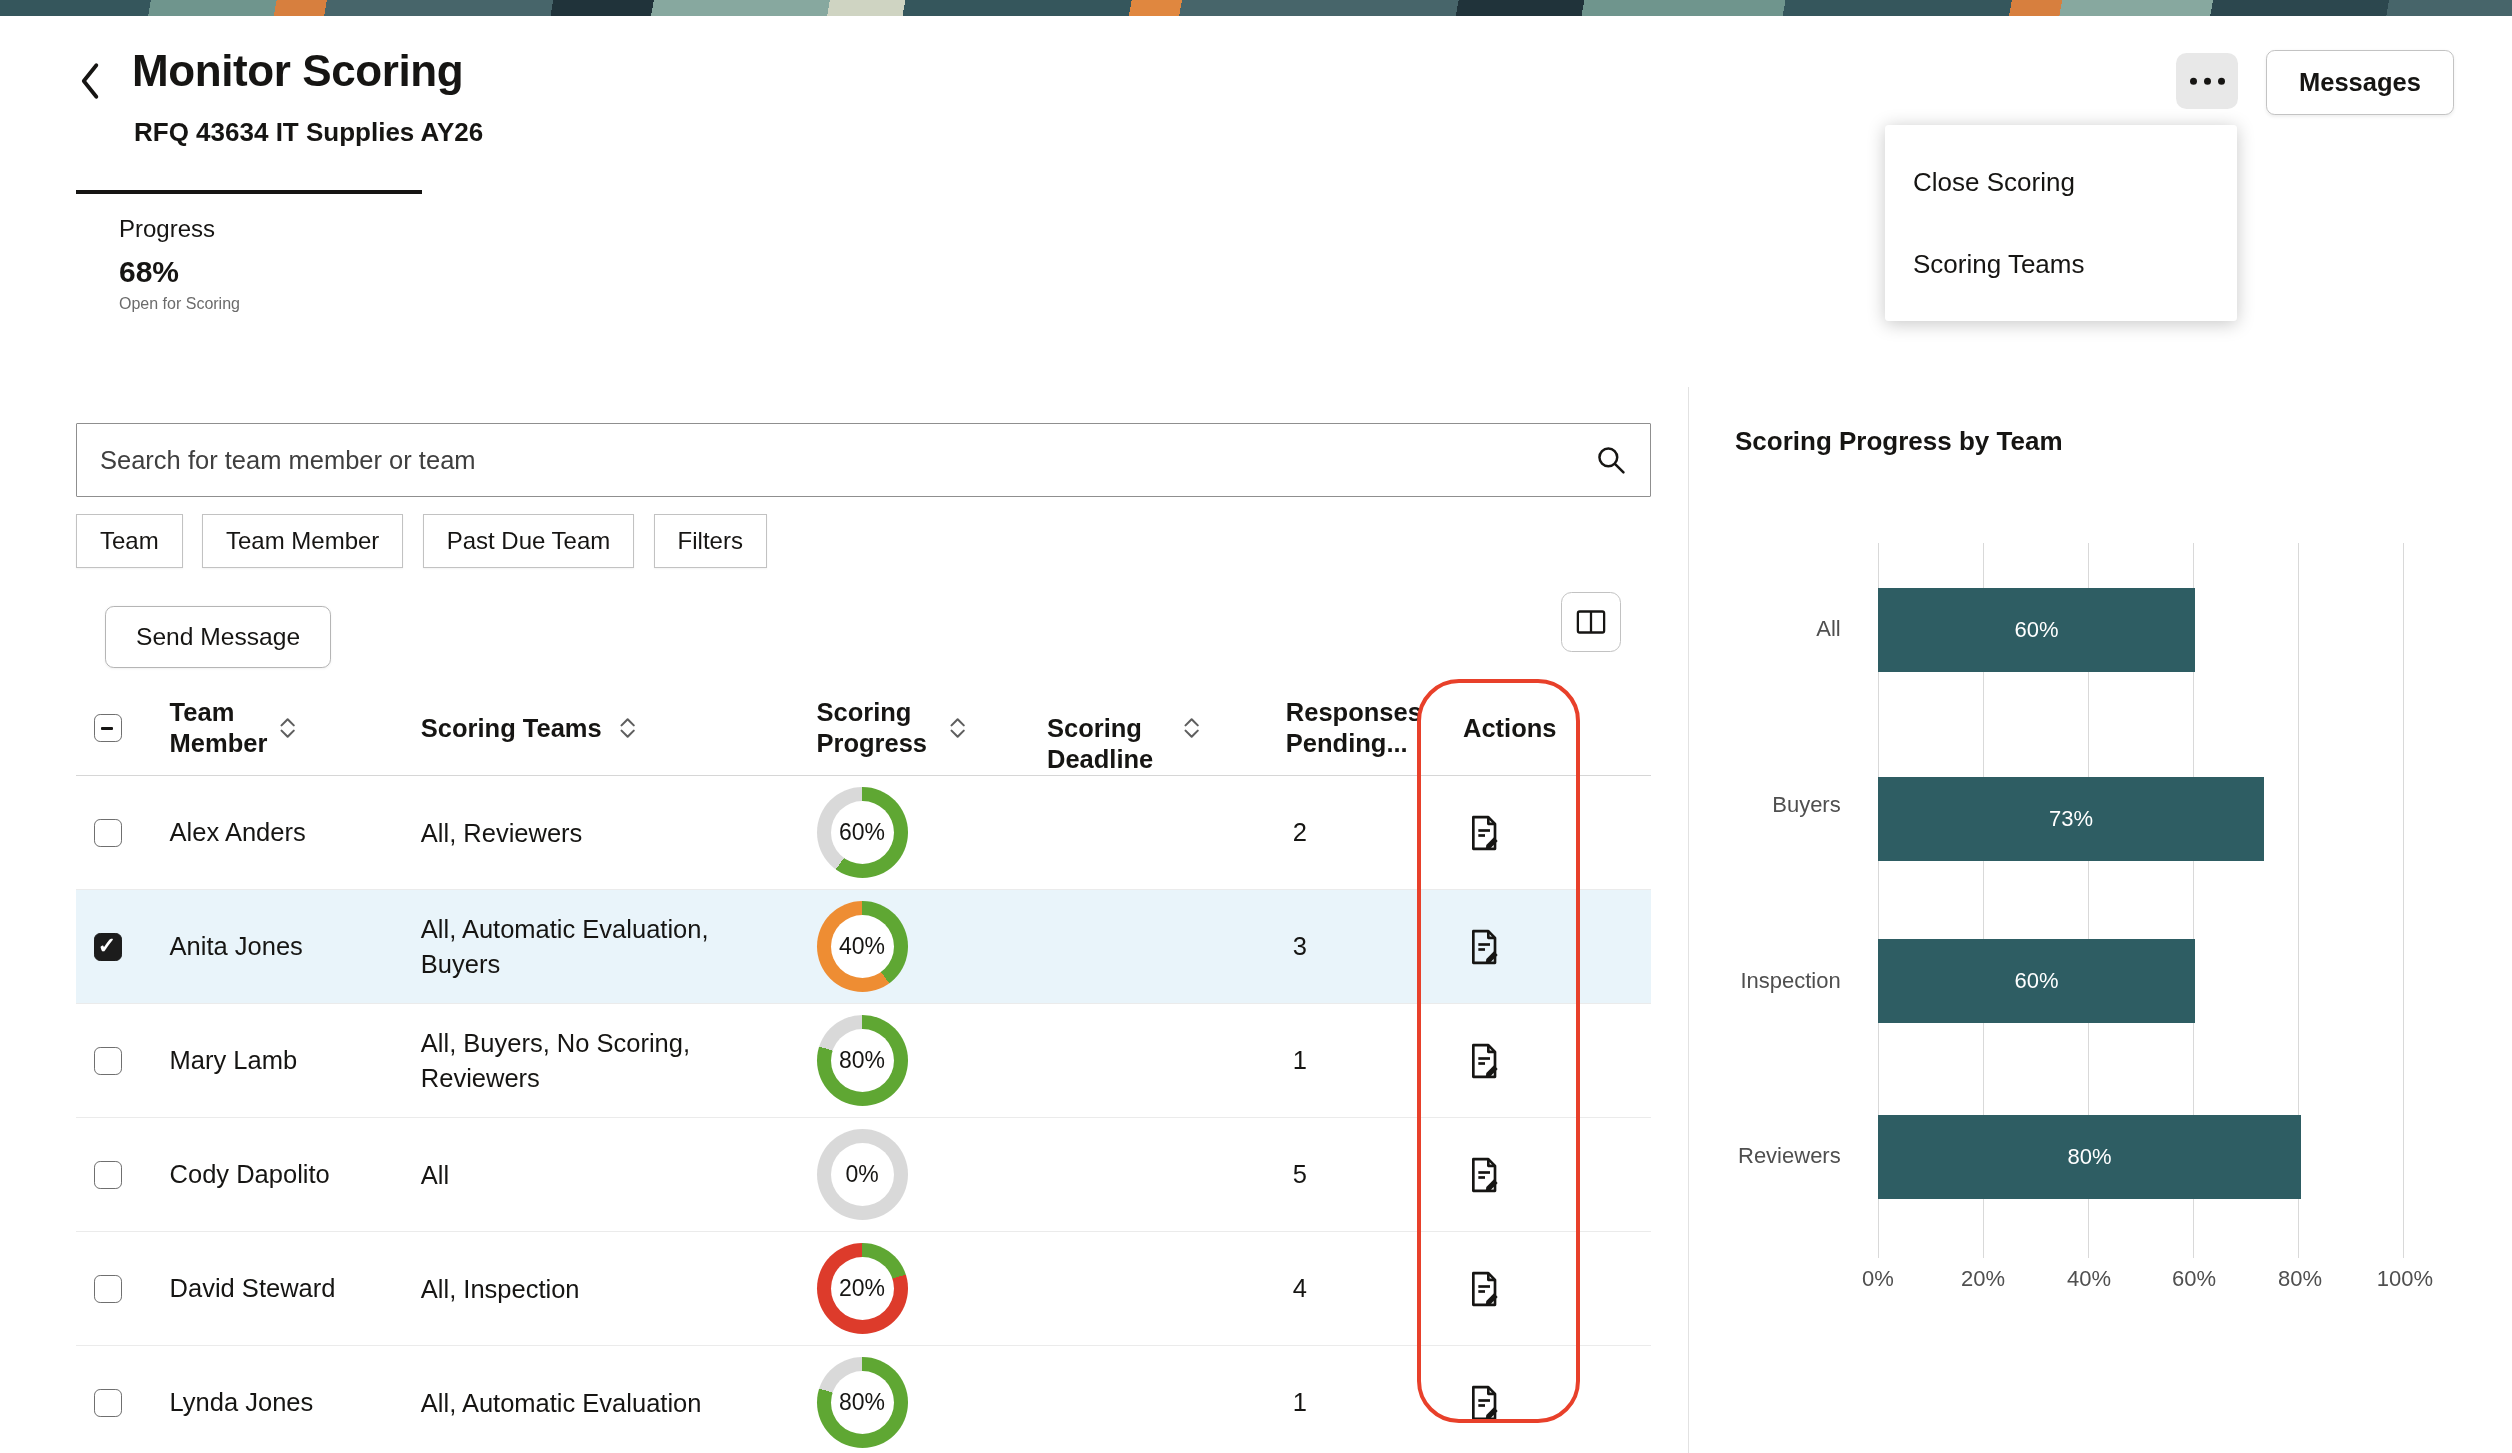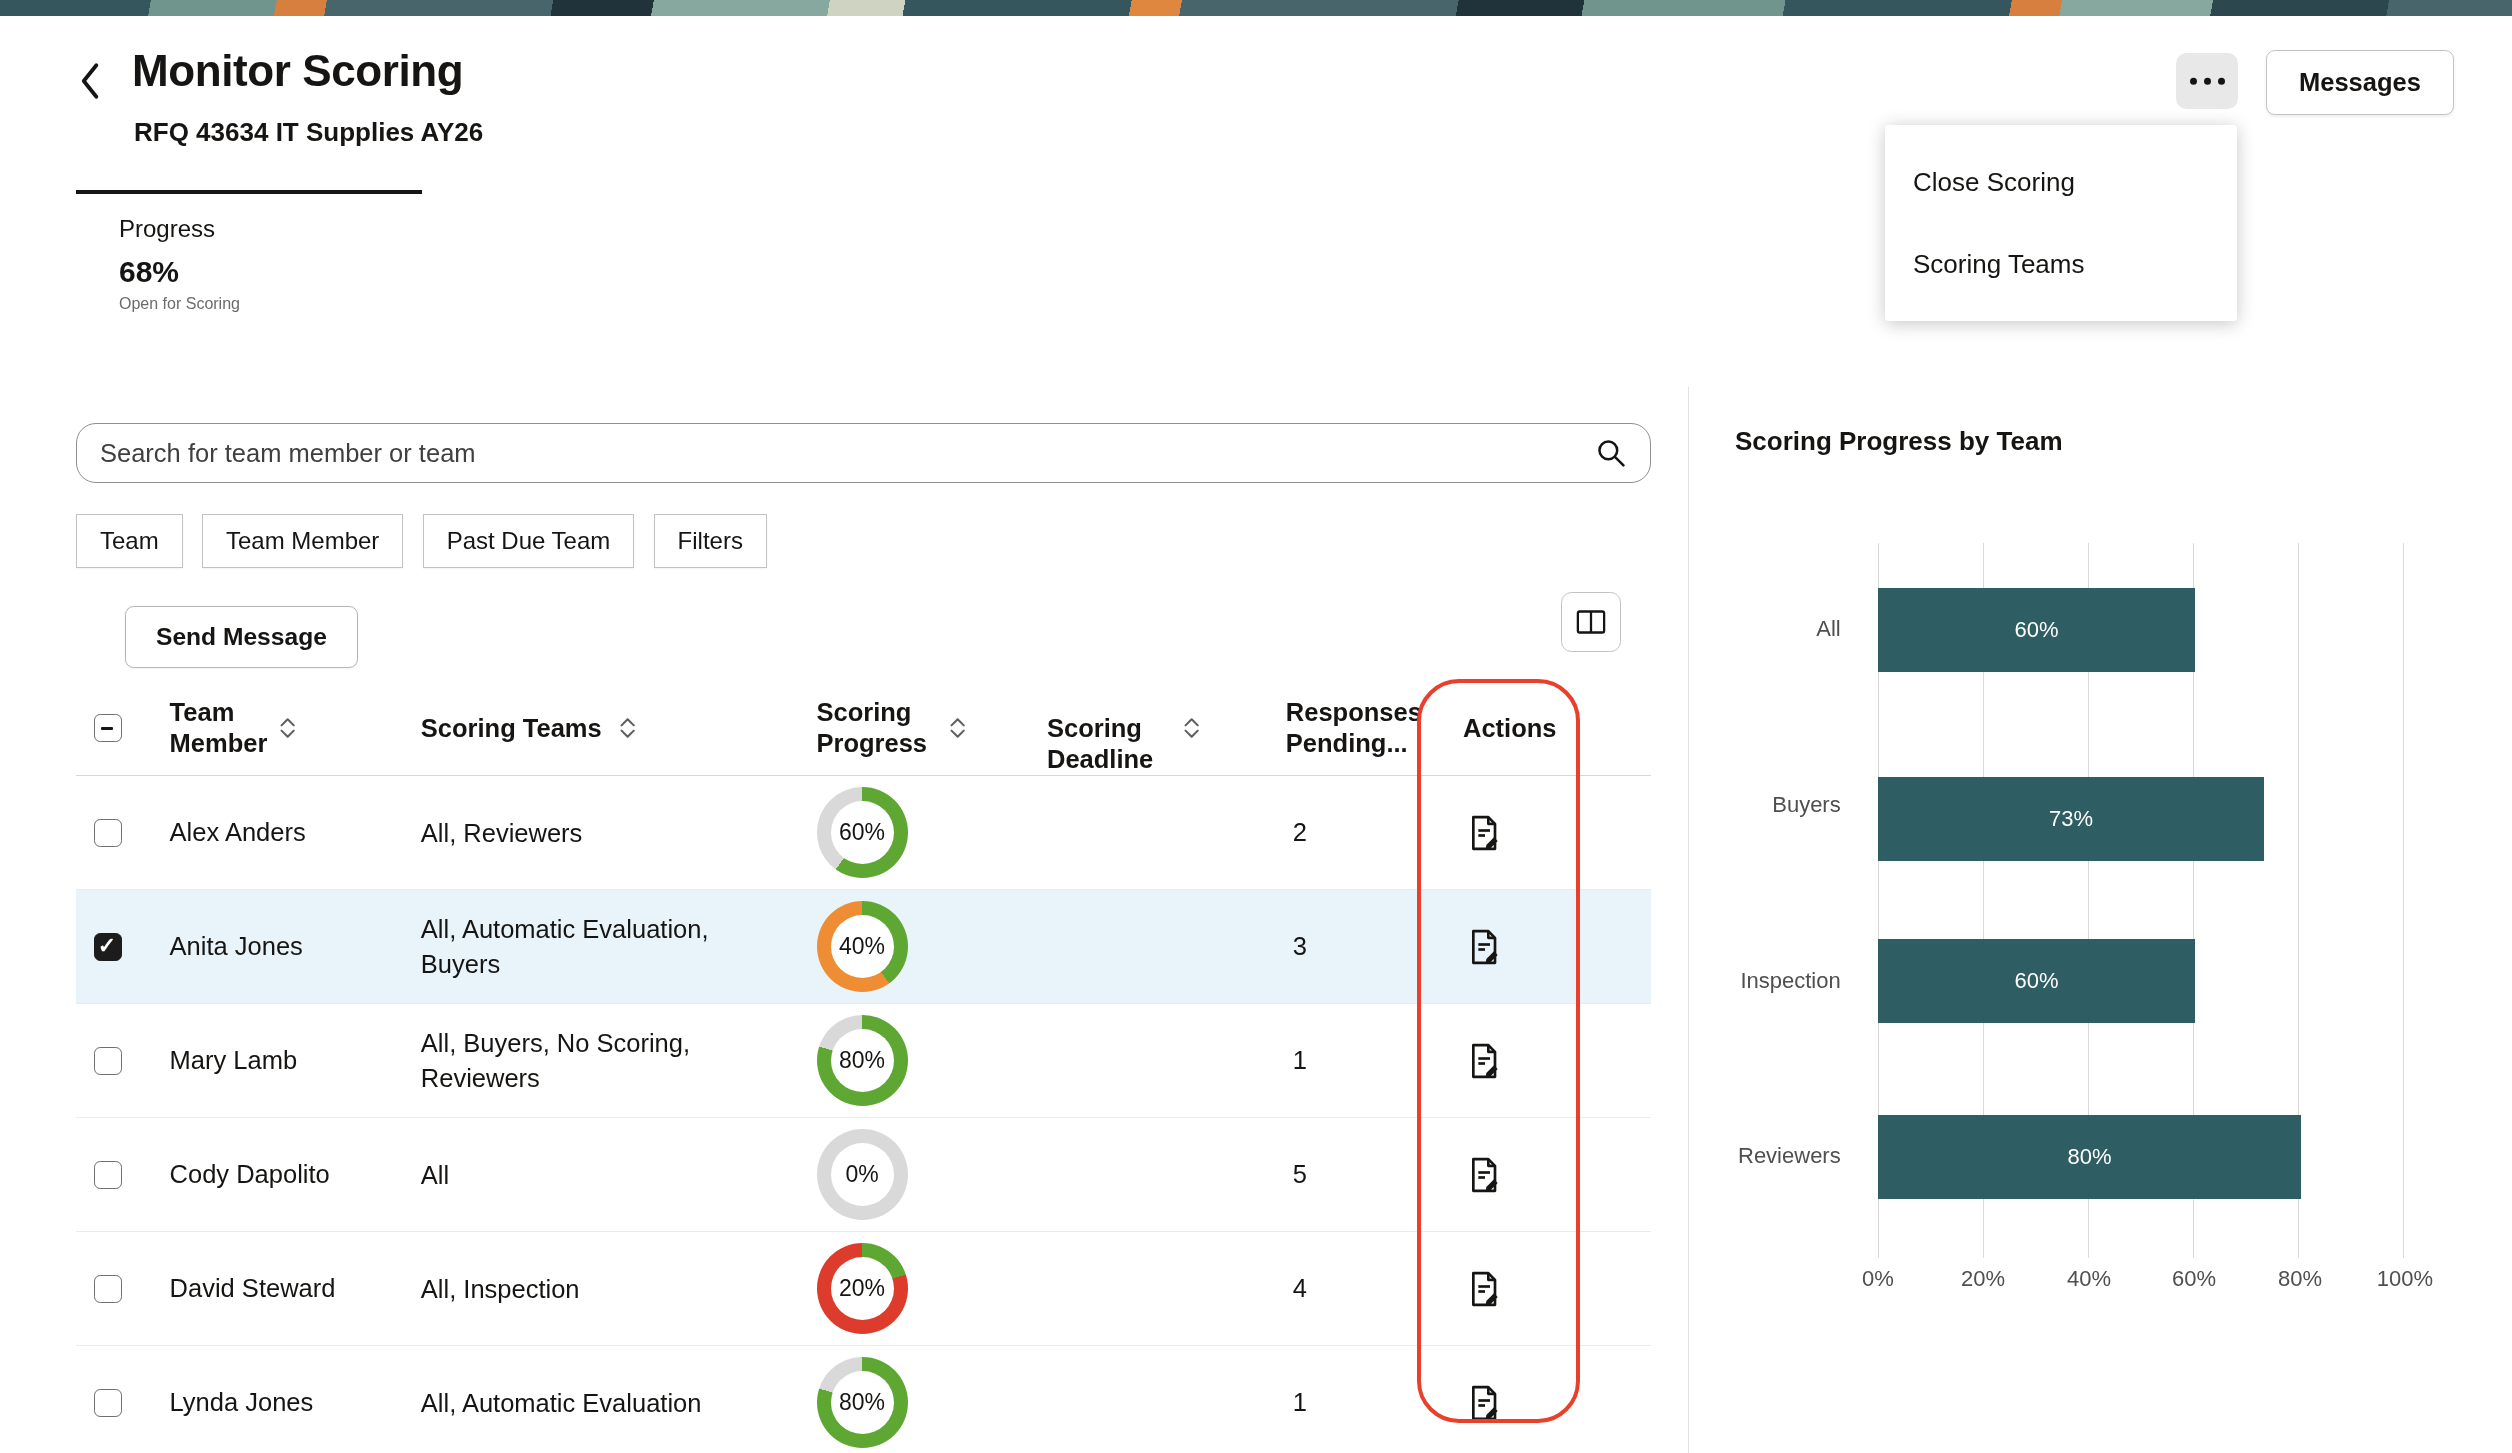--- a/index.html
+++ b/index.html
@@ -33,33 +33,33 @@
     cursor:pointer; }
   .messages-btn { position:absolute; left:2266px; top:50px; height:65px; padding:0 32px;
     background:#fff; border:0.9px solid #c3c3c3; border-radius:8.8px;
     font-size:25.5px; font-weight:600; display:flex; align-items:center;
     box-shadow:0 1.8px 3.5px rgba(0,0,0,.07); cursor:pointer; }
   .dropdown { position:absolute; left:1885px; top:125px; width:352px; padding:16px 0;
     background:#fff; border-radius:3.5px; box-shadow:0 2.6px 17.6px rgba(0,0,0,.22); z-index:60; }
   .menu-item { height:82px; display:flex; align-items:center; padding:0 28px; font-size:26px; cursor:pointer; }
 
   
-  .searchbar { position:absolute; left:76px; top:423px; width:1575px; height:60px;
-    border:1.8px solid #8f8f8f; border-radius:20px; display:flex; align-items:center;
+  .searchbar { position:absolute; left:76px; top:423px; width:1575px; height:74px;
+    border:1.8px solid #8f8f8f; border-radius:1px; display:flex; align-items:center;
     padding:0 23px; background:#fff; }
   .searchbar input { flex:1; border:none; outline:none; font-size:25.5px;
     font-family:"Liberation Sans", sans-serif; color:#161513; background:transparent; }
   .searchbar input::placeholder { color:#3f3f3f; opacity:1; }
   .chips { position:absolute; left:76px; top:514px; display:flex; gap:19.3px; }
   .chip { height:54px; padding:0 23px; border:0.9px solid #c2c2c2; border-radius:0;
     font-size:24px; display:flex; align-items:center; background:#fff;
     box-shadow:0 0.9px 1.8px rgba(0,0,0,.05); cursor:pointer; }
   .send-msg-btn { position:absolute; left:105px; top:606px; height:62px; padding:0 30px;
-    border:0.9px solid #b5b5b5; border-radius:8.8px; background:#fff; font-size:24.6px; font-weight:700;
-    display:flex; align-items:center; box-shadow:0 0.9px 2.6px rgba(0,0,0,.06); cursor:pointer;margin-left:20px; }
+    border:0.9px solid #b5b5b5; border-radius:8.8px; background:#fff; font-size:24.6px; font-weight:400;
+    display:flex; align-items:center; box-shadow:0 0.9px 2.6px rgba(0,0,0,.06); cursor:pointer; }
   .columns-btn { position:absolute; left:1561px; top:592px; width:60px; height:60px;
     border:0.9px solid #c2c2c2; border-radius:10.5px; background:#fff;
     display:flex; align-items:center; justify-content:center; cursor:pointer; }
 
   
   .table { position:absolute; left:76px; top:681px; width:1575px; }
   .thead, .trow { display:grid; grid-template-columns:76px 267px 394px 234px 237px 149px 218px; align-items:center; }
   .thead { min-height:82px; border-bottom:0.9px solid #d6d6d6; }
   .trow { height:114px; border-bottom:0.9px solid #ebebeb; font-size:25.5px; }
   .trow.selected { background:#e9f4fa; }

